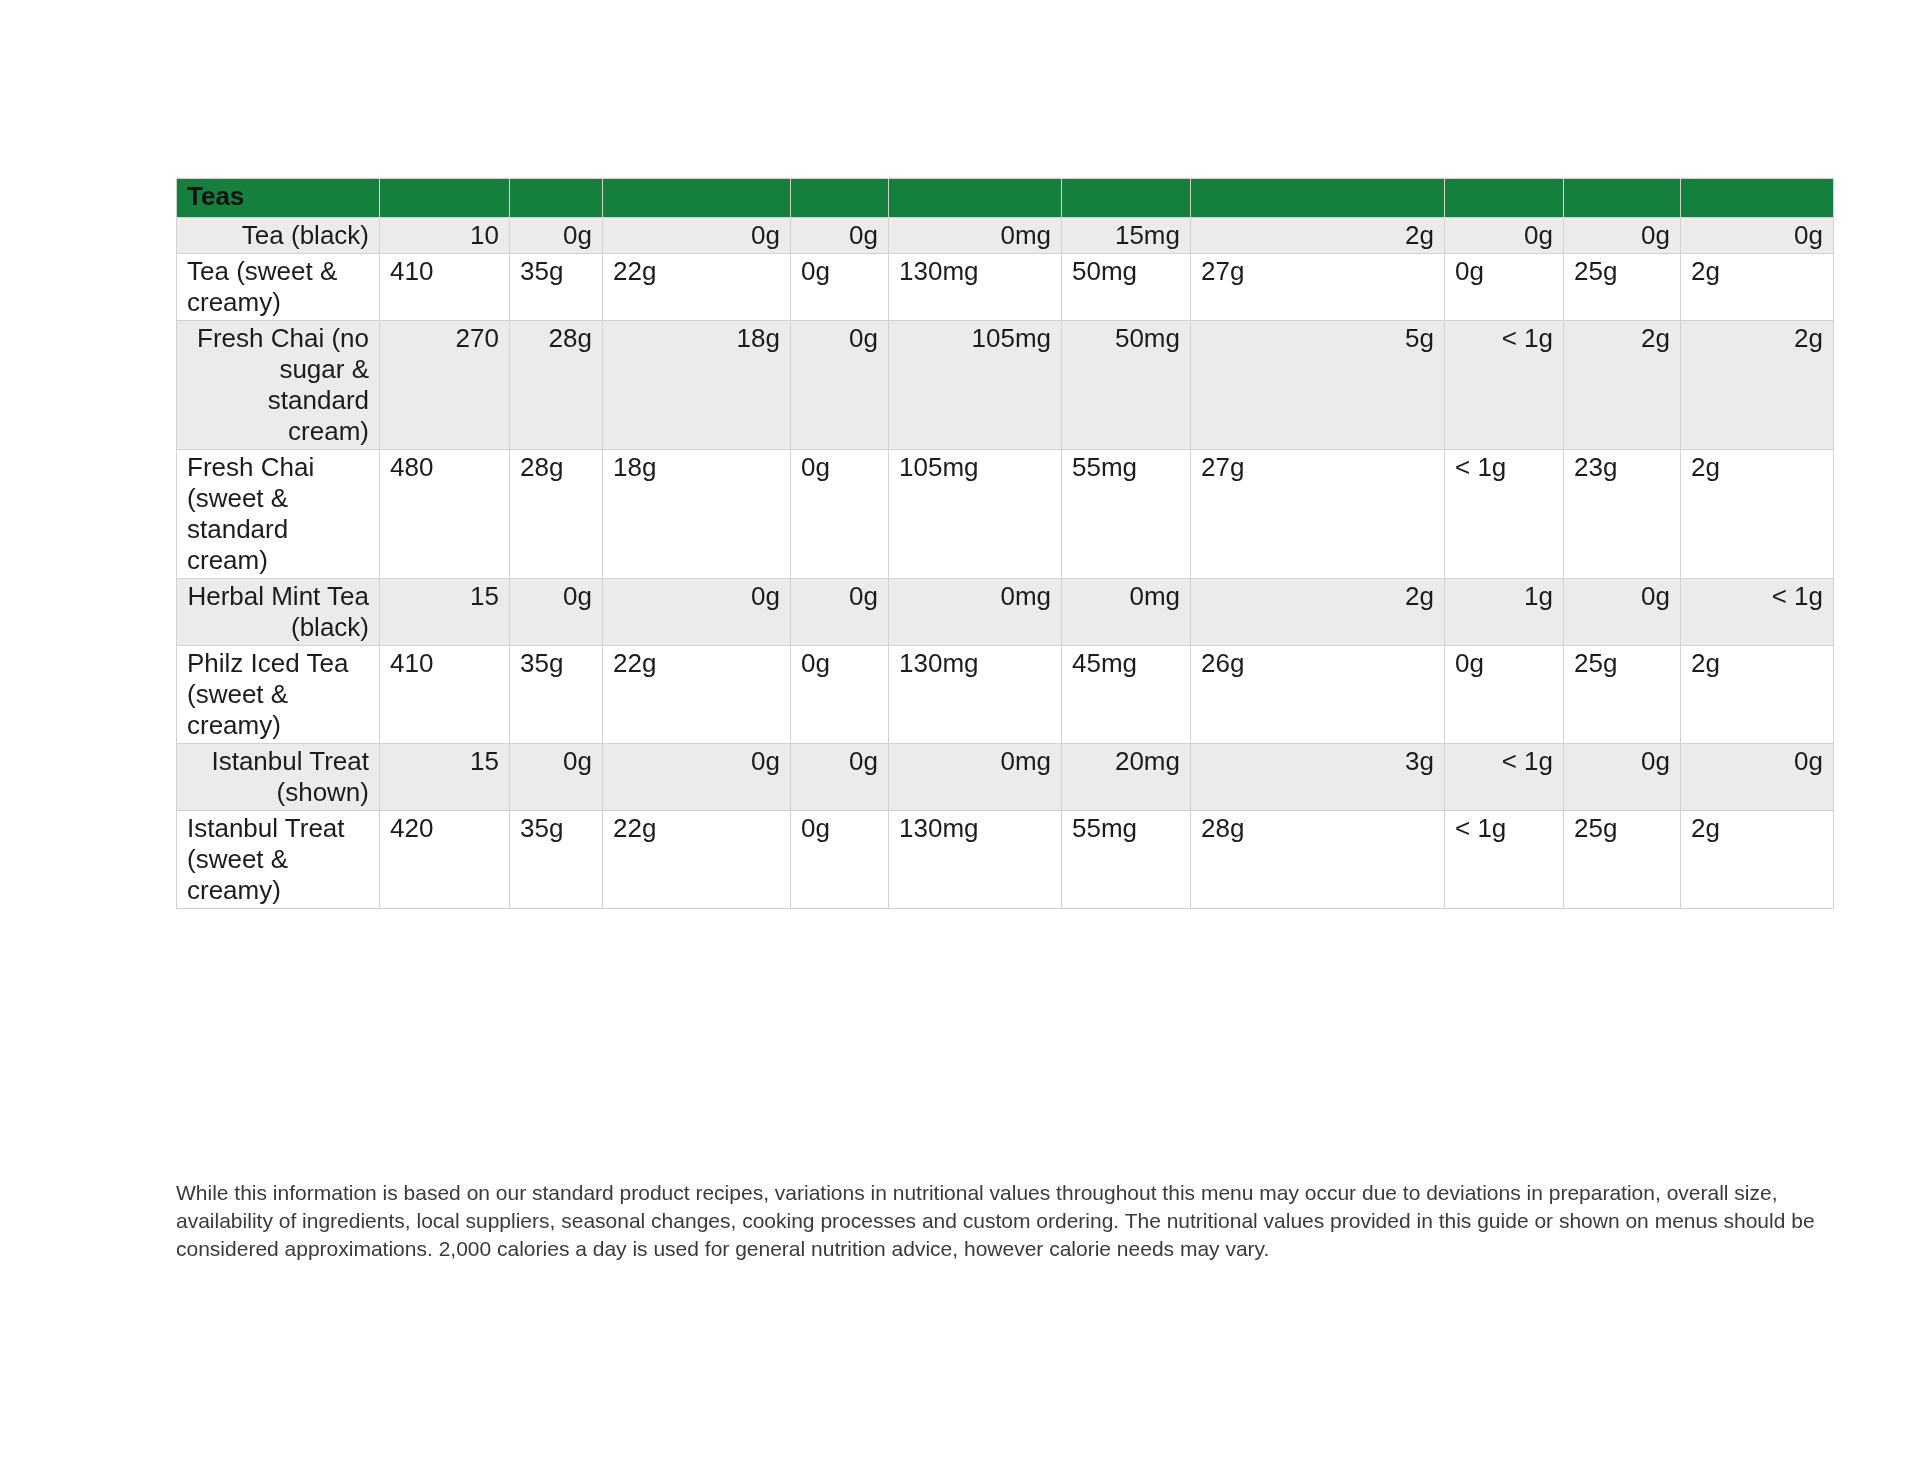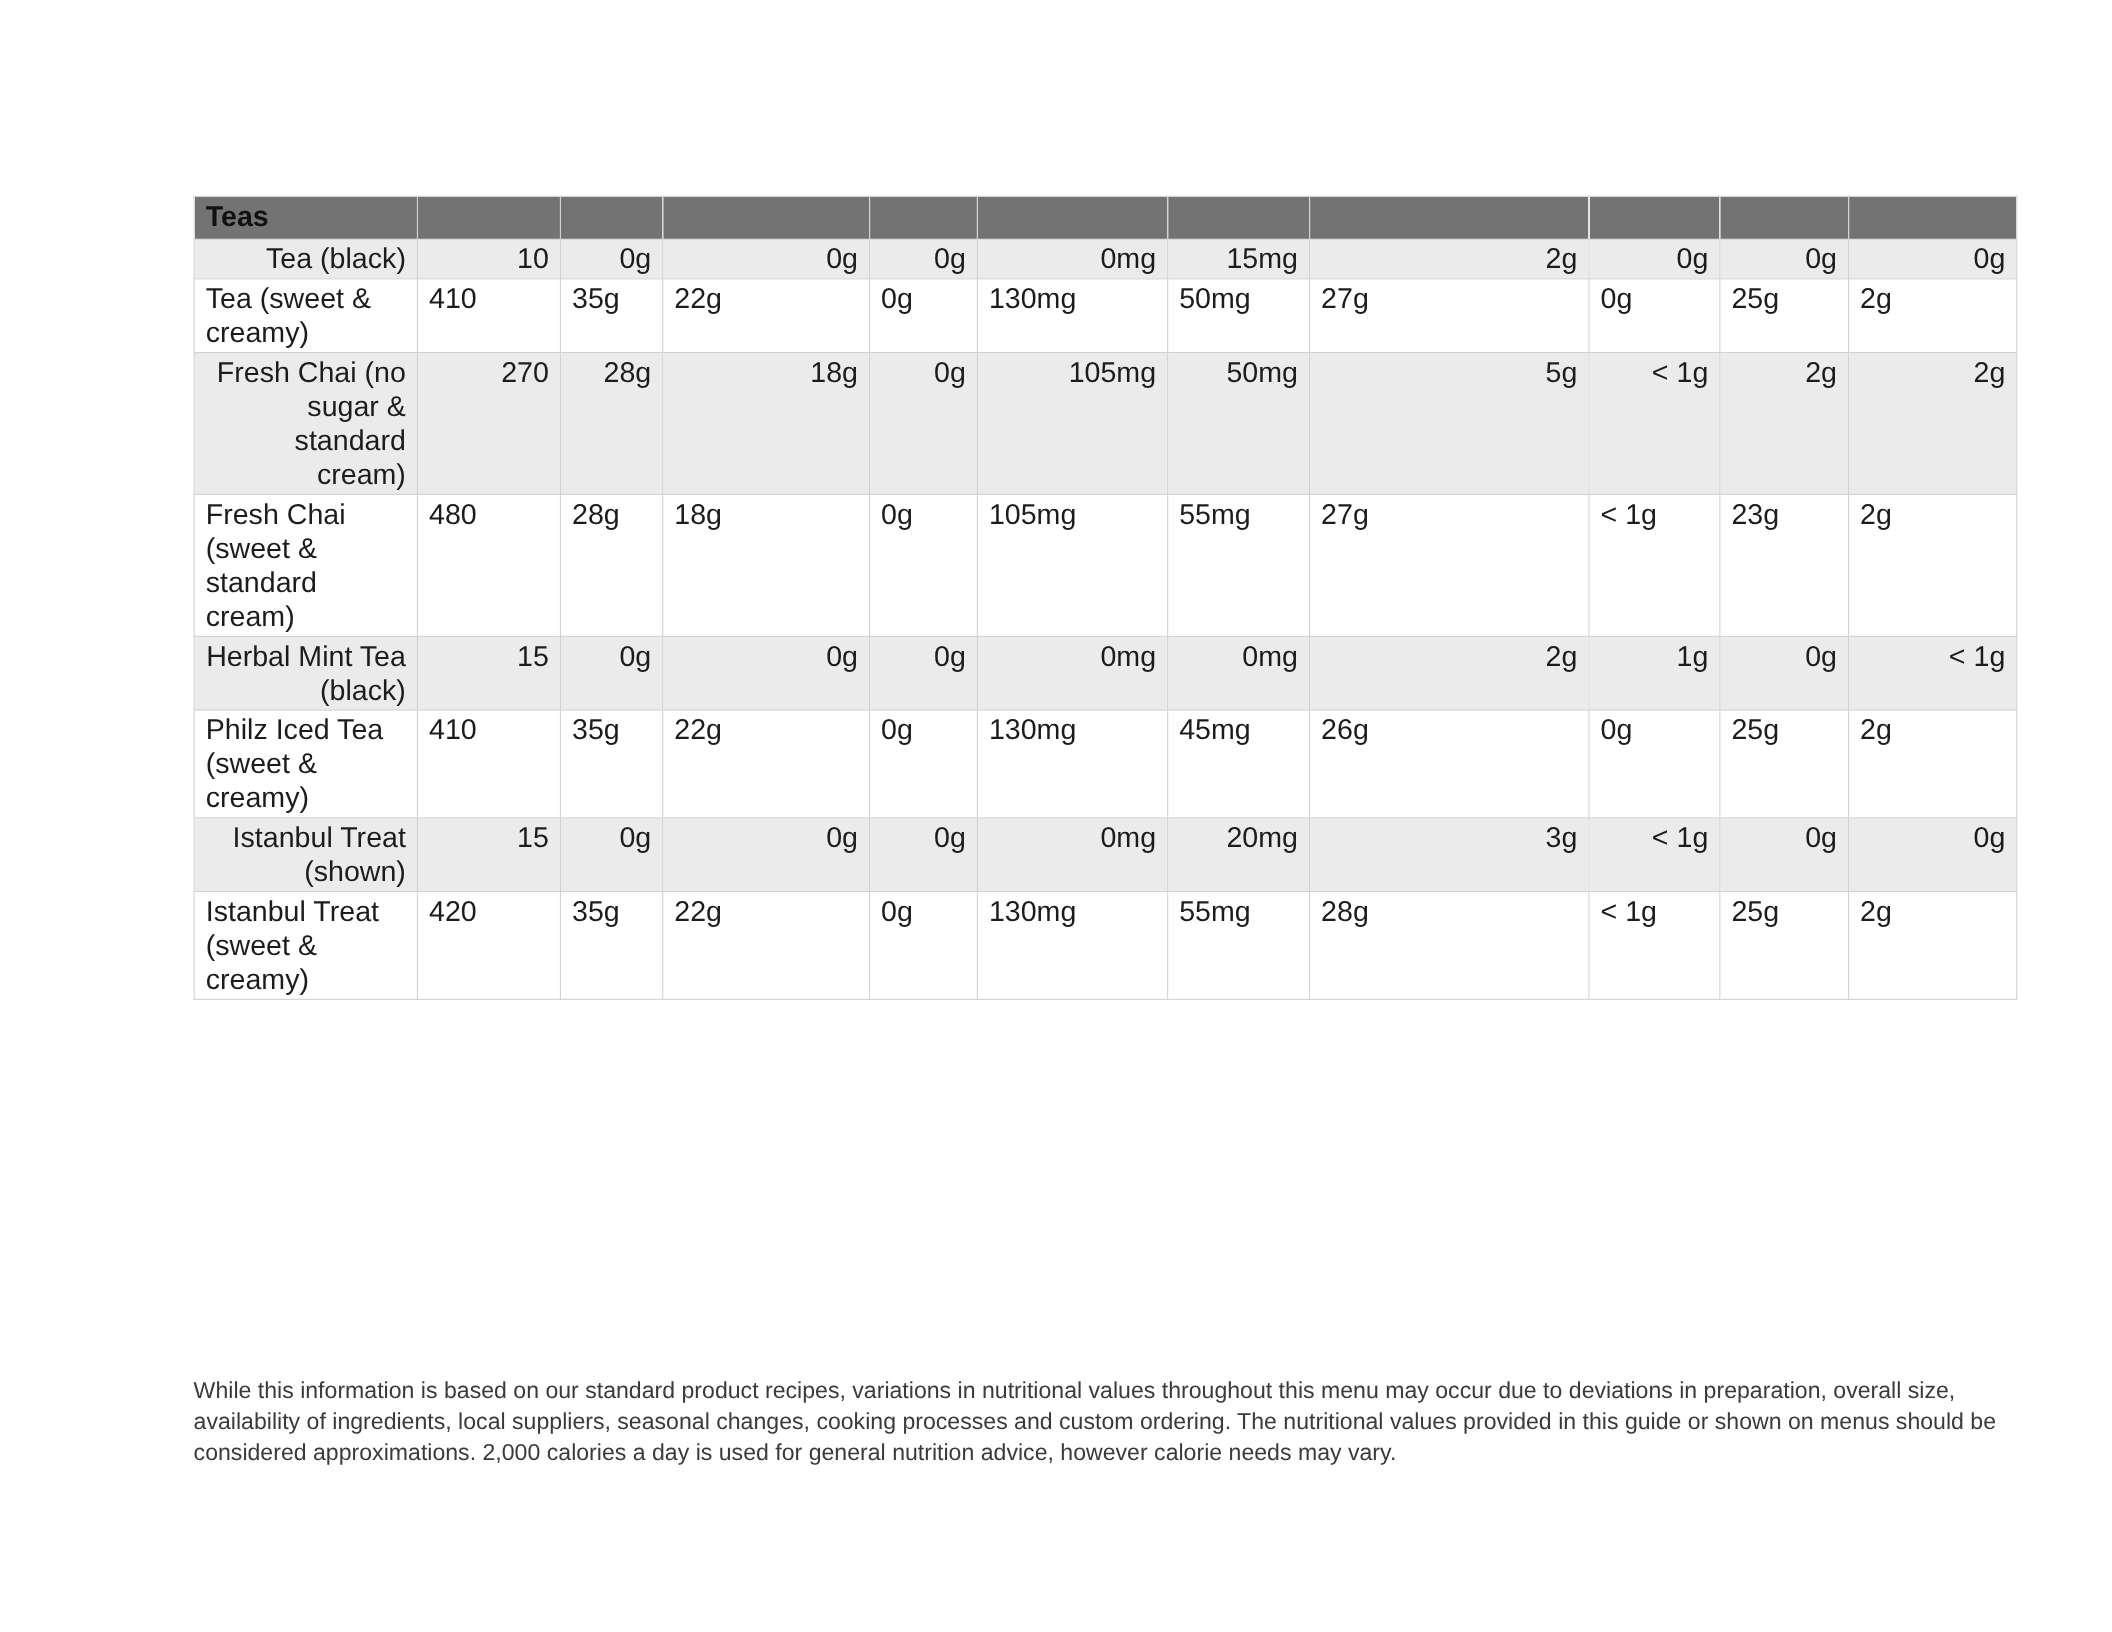--- a/index.html
+++ b/index.html
@@ -30,30 +30,30 @@
     padding: 2px 10px;
     overflow: hidden;
     word-wrap: break-word;
   }
   .doc-table tr.shaded td {
     background: #ebebeb;
     text-align: right;
   }
   .section-row td {
     height: 34px;
-    background: #737373;
+    background: #15803d;
   }
   .section-cell {
     font-weight: bold;
     color: #111111;
   }
   .disclaimer {
     position: absolute;
     left: 176px;
-    top: 1230px;
+    top: 1158px;
     width: 1652px;
     font-size: 21px;
     line-height: 28px;
     color: #3a3a3a;
   }
 </style>
 </head>
 <body>
 
 <table class="doc-table">

